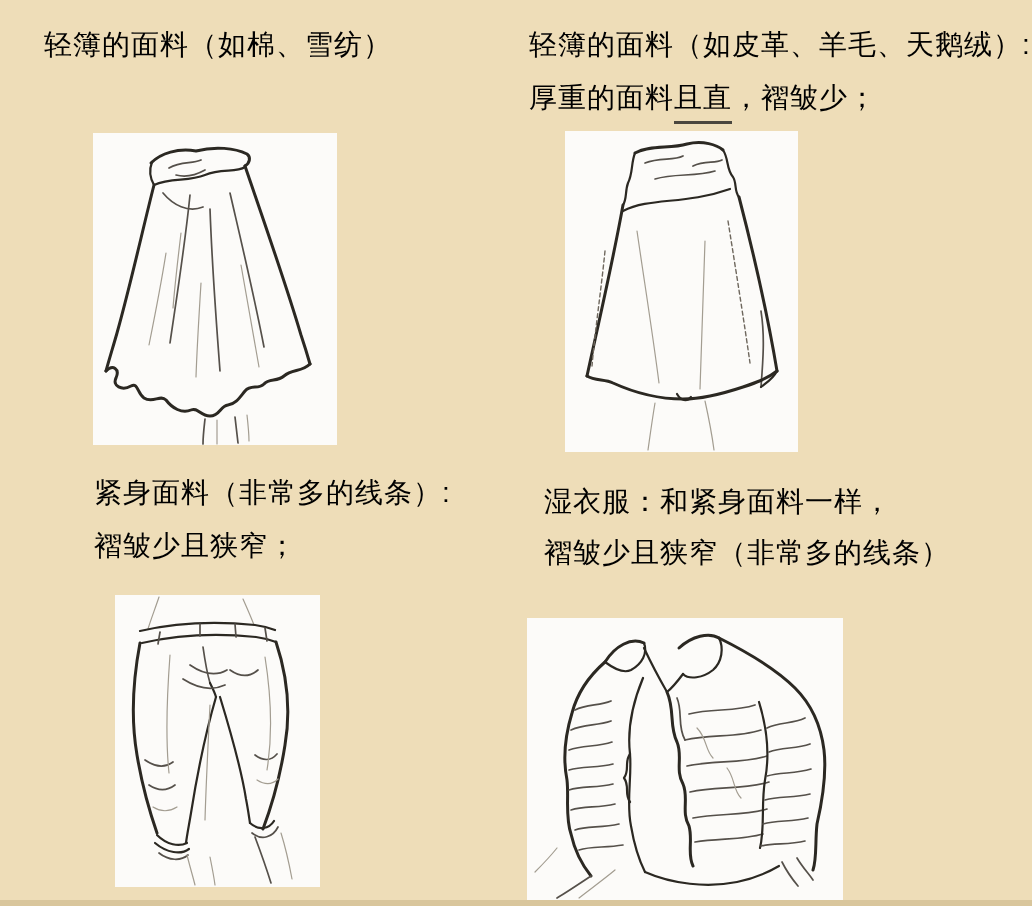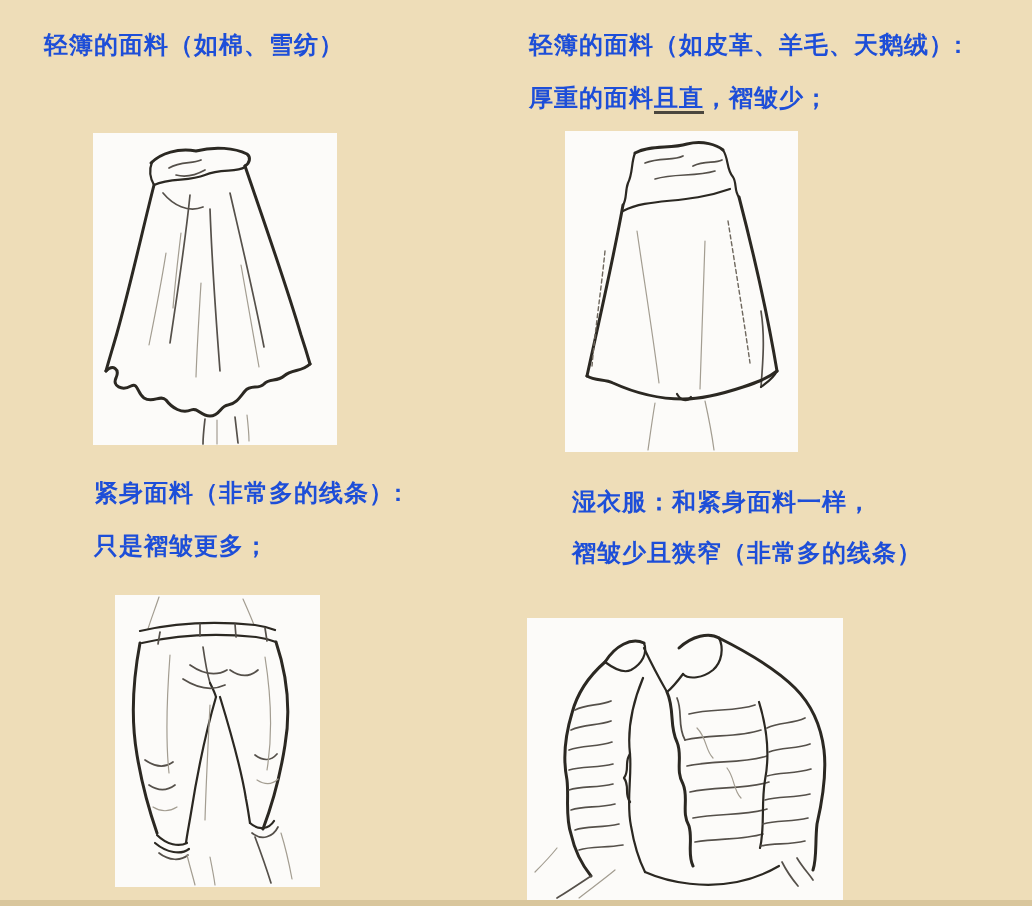--- a/index.html
+++ b/index.html
@@ -9,30 +9,30 @@
     width:1032px;height:906px;
     background:#eeddb8;
     overflow:hidden;
   }
   .bottom-edge{
     position:absolute;left:0;bottom:0;width:100%;height:6px;
     background:#d9c69c;
   }
   .caption{
     position:absolute;
-    font-size:24px;
-    font-weight:bold;
+    font-size:28px;
+    font-weight:normal;
     letter-spacing:1px;
     line-height:53px;
-    color:#1d4ed8;
+    color:#000000;
     white-space:nowrap;
   }
   .caption .u{
     border-bottom:3px solid #4a463e;
-    padding-bottom:0px;
+    padding-bottom:8px;
   }
   .panel{
     position:absolute;
     background:#fcfbf9;
   }
   .panel svg{display:block;width:100%;height:100%;}
   .sk path, .sk line{
     fill:none;
     stroke-linecap:round;
     stroke-linejoin:round;
@@ -112,21 +112,21 @@
       <path class="s-rough" d="M163,90 C171,140 179,190 185,232"></path>
       <path class="s-rough" d="M40,120 C36,160 30,200 27,235"></path>
 
       <path class="s-light" d="M90,272 C87,290 85,305 83,319"></path>
       <path class="s-light" d="M140,270 C144,288 147,304 149,319"></path>
     </svg>
   </div>
 
   <div class="caption" style="left:94px;top:466px;">
     <div>紧身面料（非常多的线条）:</div>
-    <div>只是褶皱更多；</div>
+    <div>褶皱少且狭窄；</div>
   </div>
 
   <div class="panel" style="left:115px;top:595px;width:205px;height:292px;">
     <svg class="sk" viewBox="0 0 205 292" aria-label="fitted pants sketch">
 
       <path class="s-light" d="M44,2 C40,14 36,24 33,34"></path>
       <path class="s-light" d="M128,4 C132,13 136,22 139,30"></path>
 
       <path class="s-dark2" d="M25,36 C60,28 100,26 140,30 C148,31 155,33 160,35"></path>
       <path class="s-dark2" d="M27,48 C62,40 102,38 141,42 C149,43 156,45 161,47"></path>
@@ -162,21 +162,21 @@
       <path class="s-light" d="M150,62 C156,100 158,138 152,175"></path>
       <path class="s-light" d="M95,110 C93,150 91,190 90,225"></path>
 
       <path class="s-light" d="M72,260 C75,272 78,282 80,290"></path>
       <path class="s-light" d="M95,262 C97,272 99,282 100,290"></path>
       <path class="s-med" d="M140,242 C146,258 151,272 156,288"></path>
       <path class="s-light" d="M166,238 C171,254 174,268 177,284"></path>
     </svg>
   </div>
 
-  <div class="caption" style="left:544px;top:476px;line-height:51px;margin-left:28px;">
+  <div class="caption" style="left:544px;top:476px;line-height:51px;">
     <div>湿衣服：和紧身面料一样，</div>
     <div>褶皱少且狭窄（非常多的线条）</div>
   </div>
 
   <div class="panel" style="left:527px;top:618px;width:316px;height:282px;">
     <svg class="sk" viewBox="0 0 316 282" aria-label="wet wrinkled shirt sketch">
 
       <path class="s-dark" d="M78,44 C88,28 104,19 117,25"></path>
       <path class="s-dark2" d="M117,25 C121,35 115,46 104,52 C96,56 86,50 78,44"></path>
       <path class="s-dark" d="M152,30 C165,18 182,14 192,20"></path>

